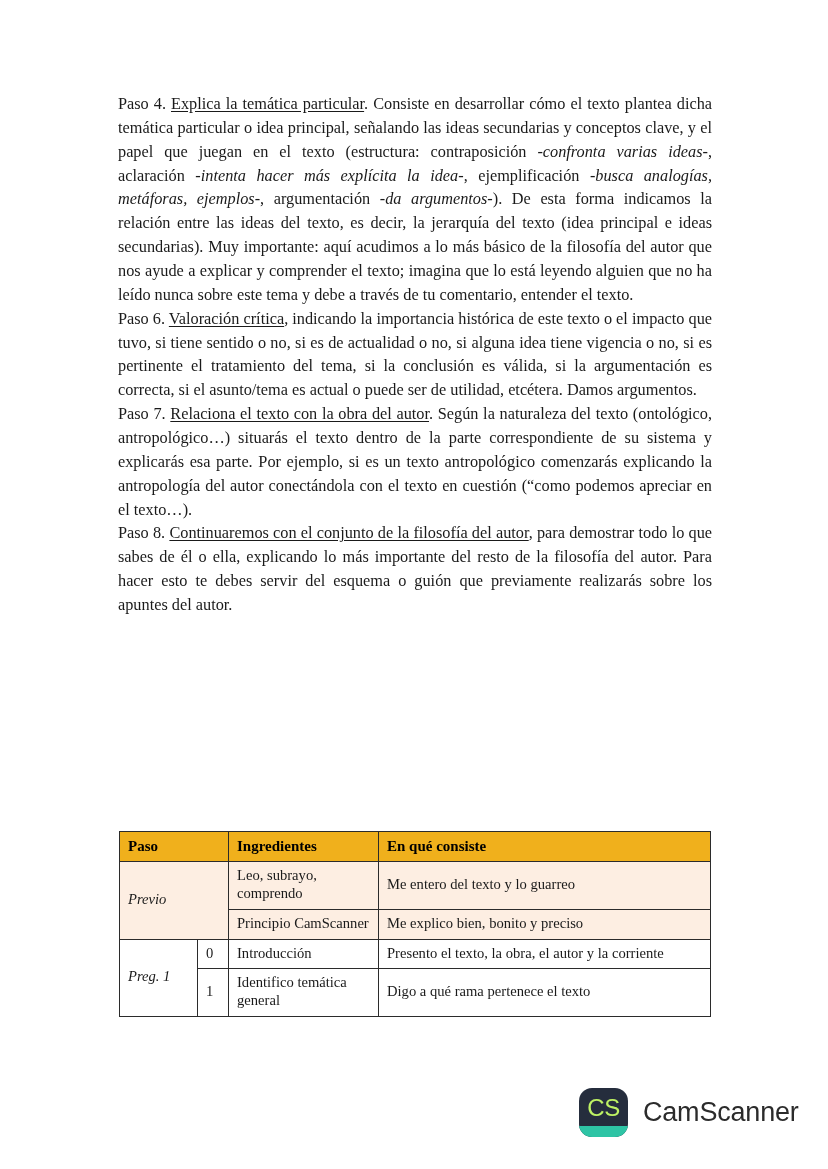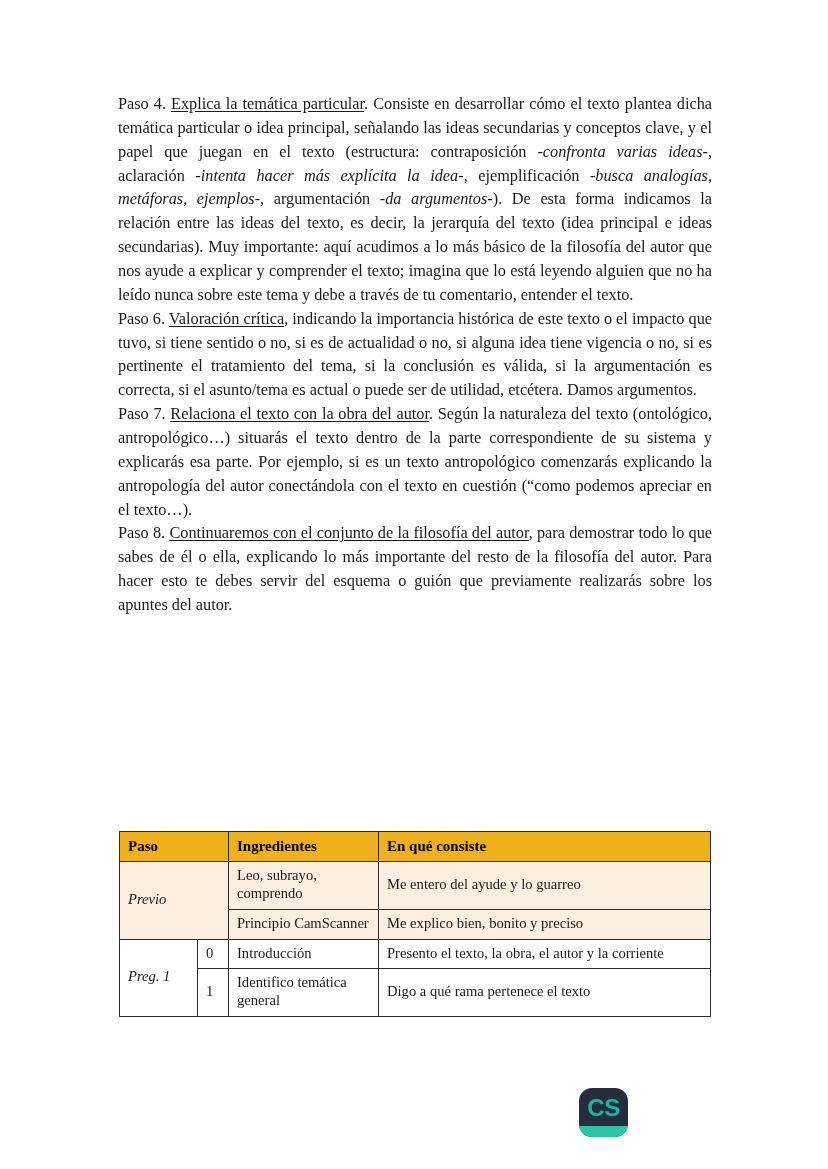--- a/index.html
+++ b/index.html
@@ -125,23 +125,23 @@
     background: #252d3d;
     position: relative;
     overflow: hidden;
     flex: 0 0 auto;
   }
   .cs-badge .cs-letters {
     position: absolute;
     left: 0; right: 0;
     top: 5px;
     text-align: center;
-    color: #14b8a6;
+    color: #bef264;
     font-family: "Liberation Sans", sans-serif;
-    font-weight: bold;
+    font-weight: normal;
     font-size: 24px;
     letter-spacing: -0.5px;
     line-height: 30px;
   }
   .cs-badge .cs-stripe {
     position: absolute;
     left: 0; right: 0; bottom: 0;
     height: 11px;
     background: #2ec4a5;
   }
@@ -190,21 +190,21 @@
           <th class="th-paso" colspan="2">Paso</th>
           <th>Ingredientes</th>
           <th>En qué consiste</th>
         </tr>
       </thead>
       <tbody>
 
         <tr>
           <td class="c-paso peach" colspan="2" rowspan="2">Previo</td>
           <td class="peach">Leo, subrayo, comprendo</td>
-          <td class="peach">Me entero del ayude y lo guarreo</td>
+          <td class="peach">Me entero del texto y lo guarreo</td>
         </tr>
 
         <tr>
           <td class="peach">Principio CamScanner</td>
           <td class="peach">Me explico bien, bonito y preciso</td>
         </tr>
 
         <tr>
           <td class="c-paso white" rowspan="2">Preg. 1</td>
           <td class="c-num white">0</td>
@@ -220,15 +220,16 @@
 
       </tbody>
     </table>
   </div>
 
   <div class="camscanner">
     <div class="cs-badge">
       <div class="cs-letters">CS</div>
       <div class="cs-stripe"></div>
     </div>
+    <div class="cs-word">CamScanner</div>
   </div>
 
 </div>
 
 </body></html>

